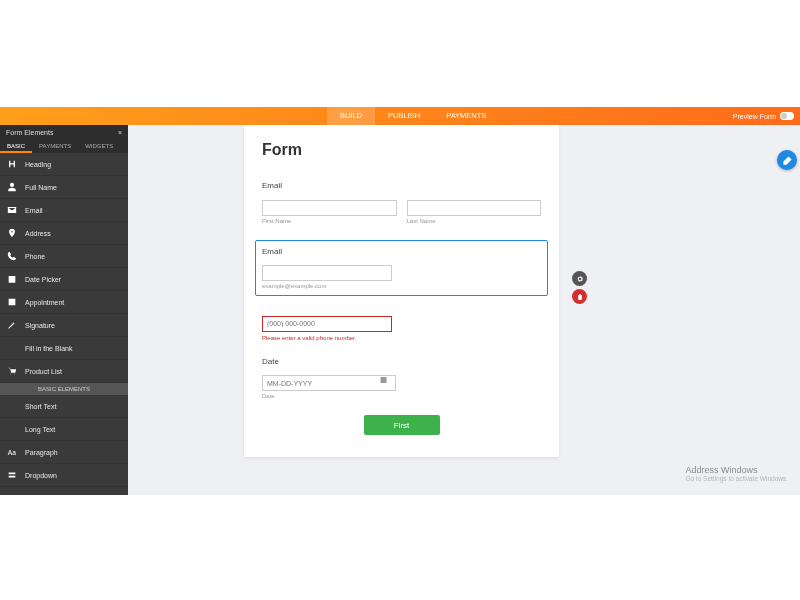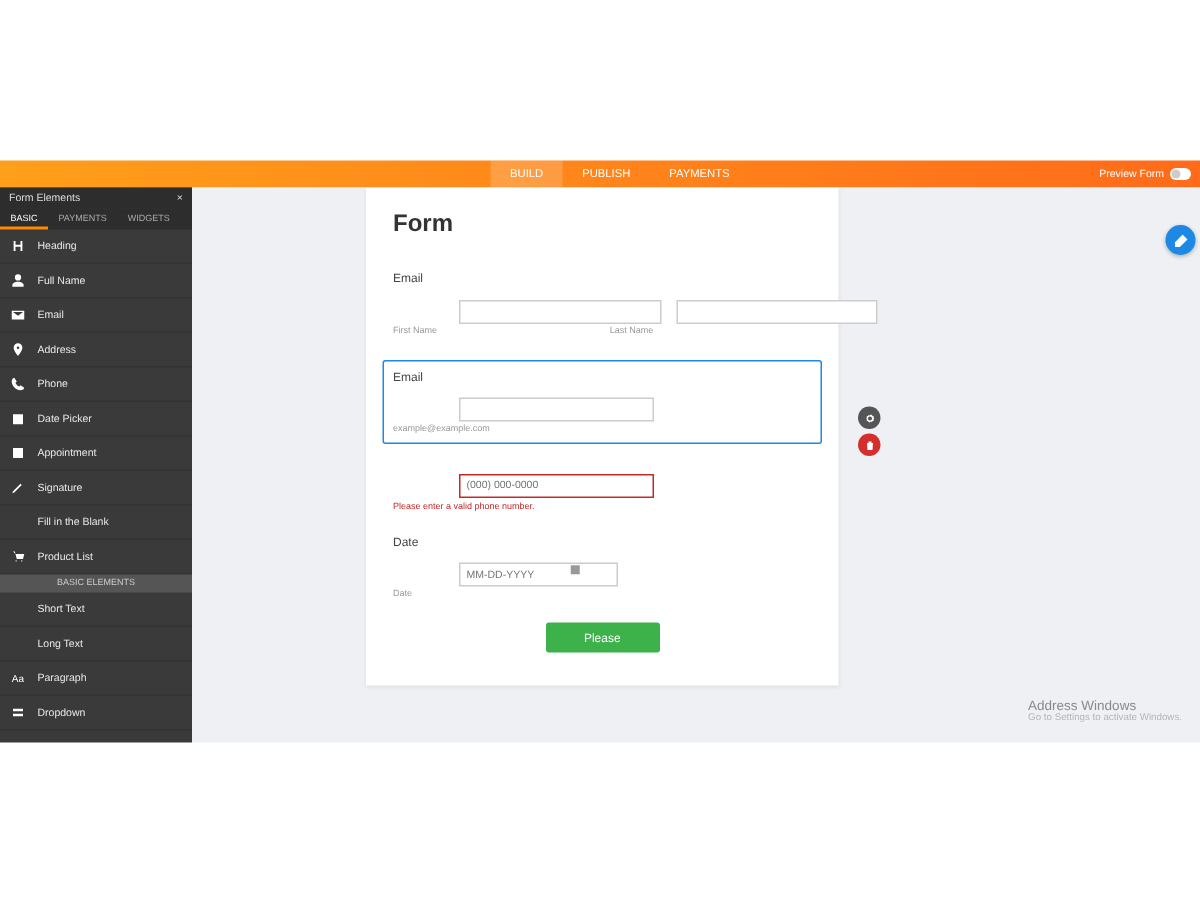--- a/index.html
+++ b/index.html
@@ -26,29 +26,29 @@
 .item .ic svg { width:10px; height:10px; fill:#fff; }
 .item .lbl { color:#e8e8e8; font-size:7px; }
 .sect { background:#555; text-align:center; color:#ccc; font-size:6px; line-height:12px; height:12px; }
 
 .canvas { position:absolute; left:128px; right:0; top:125px; bottom:105px; background:#eef0f4; overflow:hidden; }
 .form-card { position:absolute; left:116px; top:0; width:315px; background:#fff; padding:16px 18px 22px; box-shadow:0 1px 3px rgba(0,0,0,.08); }
 .form-title { font-size:16px; font-weight:600; color:#333; margin-bottom:22px; }
 .field { margin-bottom:16px; position:relative; }
 .flabel { font-size:8px; color:#444; margin-bottom:6px; }
 .row2 { display:flex; gap:10px; }
-.tin { height:16px; border:1px solid #ccc; background:#fff; width:100%; font-size:7px; padding:0 4px;margin-left:44px; }
+.tin { height:16px; border:1px solid #ccc; background:#fff; width:100%; font-size:7px; padding:0 4px; }
 .sublabel { font-size:6px; color:#999; margin-top:2px; }
 .row2 > div { flex:1; }
 .field.sel { border:1px solid #1e88e5; padding:6px; margin-left:-7px; margin-right:-7px; border-radius:2px; }
 .field.sel .tin { border:1px solid #ccc; width:130px; }
 .err { font-size:6px; color:#c62828; margin-top:3px; }
 .phone-in { width:130px; border:1px solid #c62828; }
 .date-wrap { position:relative; width:130px; }
-.date-in { width:106px; color:#aaa; }
+.date-in { width:134px; color:#aaa; }
 .cal-ic { position:absolute; right:4px; top:3px; width:9px; height:9px; }
 .submit { display:block; margin:12px auto 0; background:#3db24b; color:#fff; border:none; width:76px; height:20px; font-size:8px; border-radius:2px; cursor:pointer; }
 
 .bubble { position:absolute; width:15px; height:15px; border-radius:50%; display:flex; align-items:center; justify-content:center; cursor:pointer; }
 .bubble svg { width:8px; height:8px; fill:#fff; }
 .gear-b { background:#555; right:-28px; top:146px; left:auto; }
 .del-b { background:#d32f2f; right:-28px; top:164px; left:auto; }
 .form-card { position:absolute; }
 .helper-fab { position:absolute; right:3px; top:25px; width:20px; height:20px; background:#1e88e5; border-radius:50%; display:flex; align-items:center; justify-content:center; cursor:pointer; box-shadow:0 1px 3px rgba(0,0,0,.3); }
 .helper-fab svg { width:11px; height:11px; fill:#fff; }
@@ -242,20 +242,20 @@
       <div class="flabel">Date</div>
       <div class="date-wrap">
         <input class="tin date-in" placeholder="MM-DD-YYYY" style="">
         <svg class="cal-ic" viewBox="0 0 24 24" fill="#999">
             <path d="M4 5h16v16H4zM4 9h16M8 3v4M16 3v4"></path>
           </svg>
       </div>
       <div class="sublabel">Date</div>
     </div>
 
-    <button class="submit">Please</button>
+    <button class="submit">First</button>
   </div>
 </div>
 
 <div class="wm">
   <div class="wm1">Address Windows</div>
   <div class="wm2">Go to Settings to activate Windows.</div>
 </div>
 
 </body></html>

